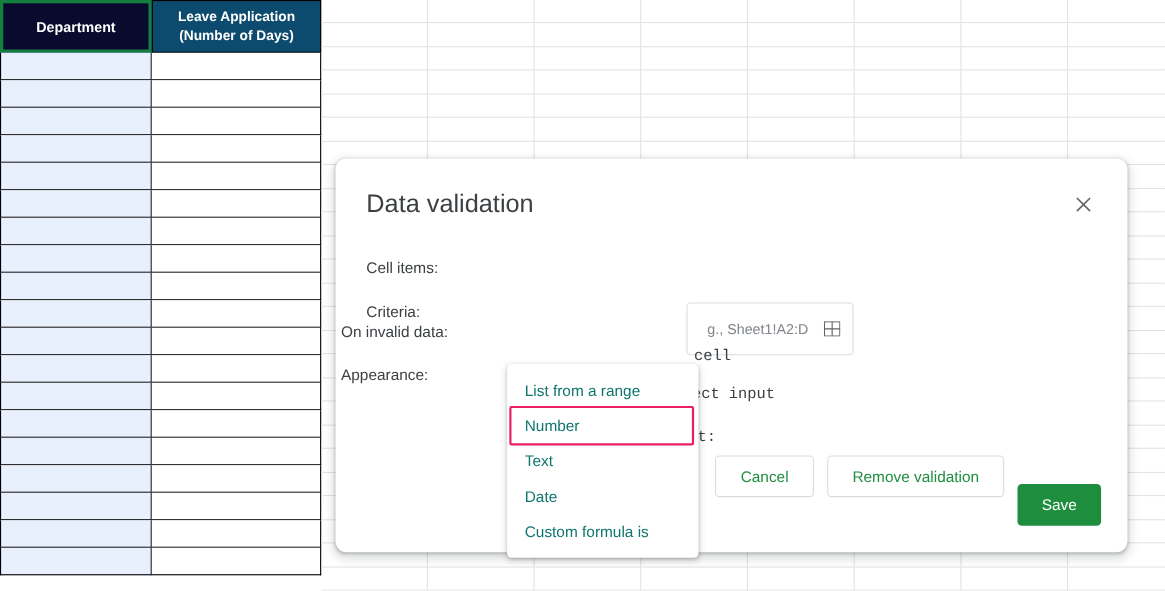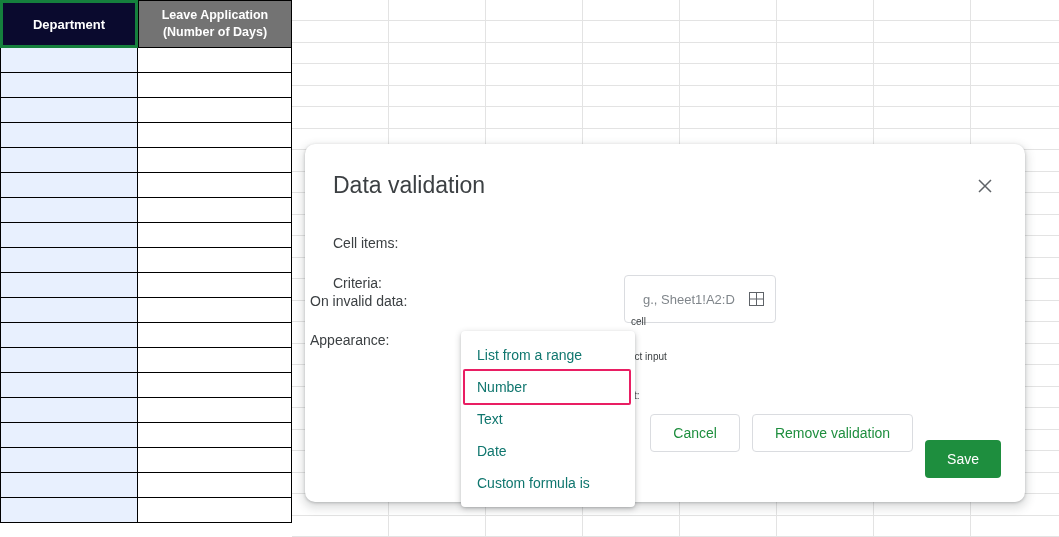--- a/index.html
+++ b/index.html
@@ -33,21 +33,21 @@
       border: 3px solid #15803d;
       display: flex;
       align-items: center;
       justify-content: center;
       font-size: 13px;
       font-weight: bold;
       outline: 2px solid #1a73e8;
     }
     .header-cell-2 {
       width: 154px;
-      background: #737373;
+      background: #0c4a6e;
       color: #fff;
       border: 1px solid #000;
       display: flex;
       align-items: center;
       justify-content: center;
       font-size: 12.5px;
       font-weight: bold;
       text-align: center;
       line-height: 1.4;
       padding: 4px;
@@ -158,22 +158,23 @@
       border: 1px solid #dadce0;
       border-radius: 4px;
       height: 48px;
       display: flex;
       align-items: center;
       padding: 0 10px 0 18px;
     }
     .hidden-text-cell {
       position: absolute;
       left: 296px;
-      font-size: 10px;
+      font-size: 14px;
       color: #3c4043;
+      font-family: Liberation Mono, monospace;
     }
     .on-invalid-text {
       top: 76px;
     }
     .appearance-text {
       top: 115px;
       left: 301px;
     }
     .dropdown-menu {
       position: absolute;

